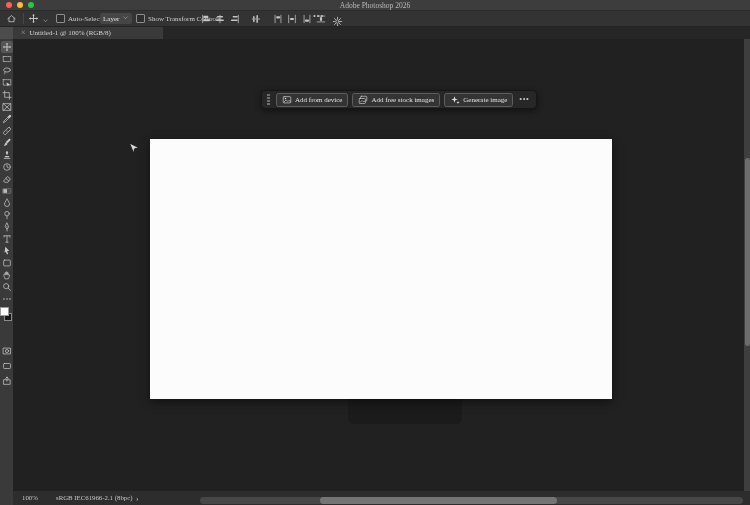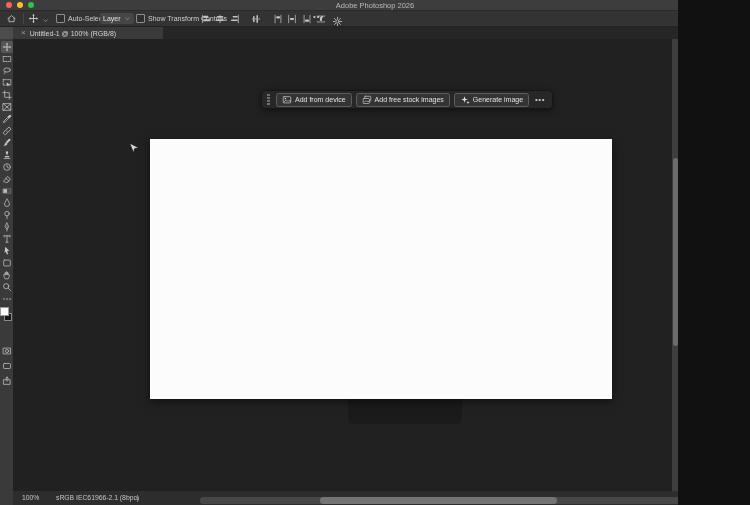--- a/index.html
+++ b/index.html
@@ -1,17 +1,17 @@
 <!DOCTYPE html>
 <html><head>
 <meta charset="utf-8">
 <style>
   html,body{margin:0;padding:0;background:#111;}
-  #app{position:relative;width:678px;height:505px;overflow:hidden;
-       font-family:Liberation Sans, sans-serif;background:#212121;
+  #app{position:relative;width:750px;height:505px;overflow:hidden;
+       font-family:Liberation Serif, serif;background:#212121;
        -webkit-font-smoothing:antialiased;}
   
   #titlebar{position:absolute;left:0;top:0;width:750px;height:10px;background:#3d3d3d;border-bottom:1px solid #2b2b2b;}
   .tl{position:absolute;top:2px;width:6px;height:6px;border-radius:50%;}
   #tl-close{left:6px;background:#ff5f57;}
   #tl-min{left:17px;background:#febc2e;}
   #tl-zoom{left:28px;background:#28c840;}
   #win-title{position:absolute;left:0;right:0;top:0;height:10px;line-height:11px;text-align:center;
              font-size:7.5px;color:#b9b9b9;}
   

